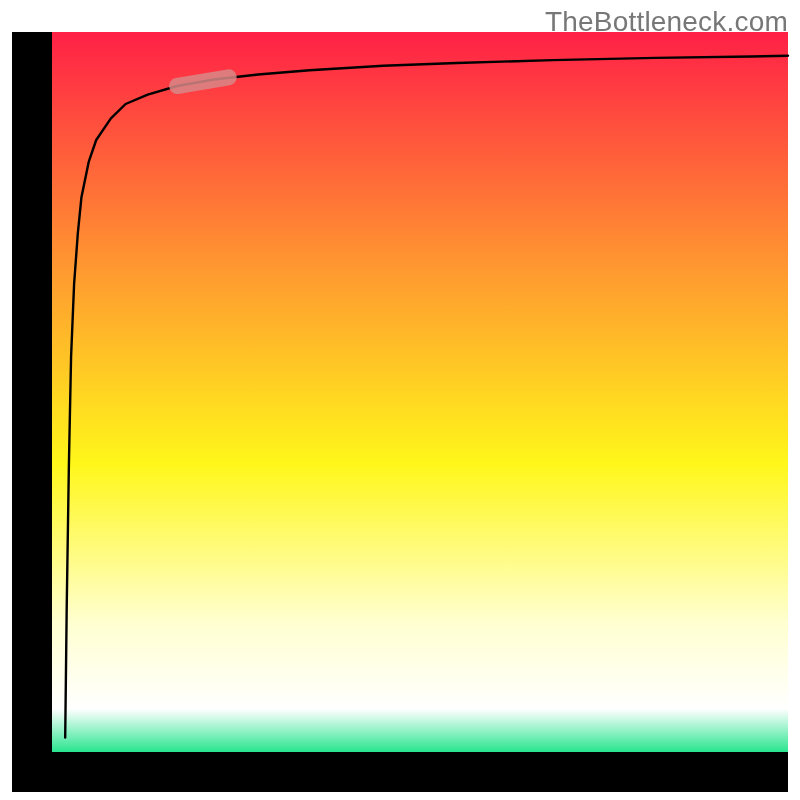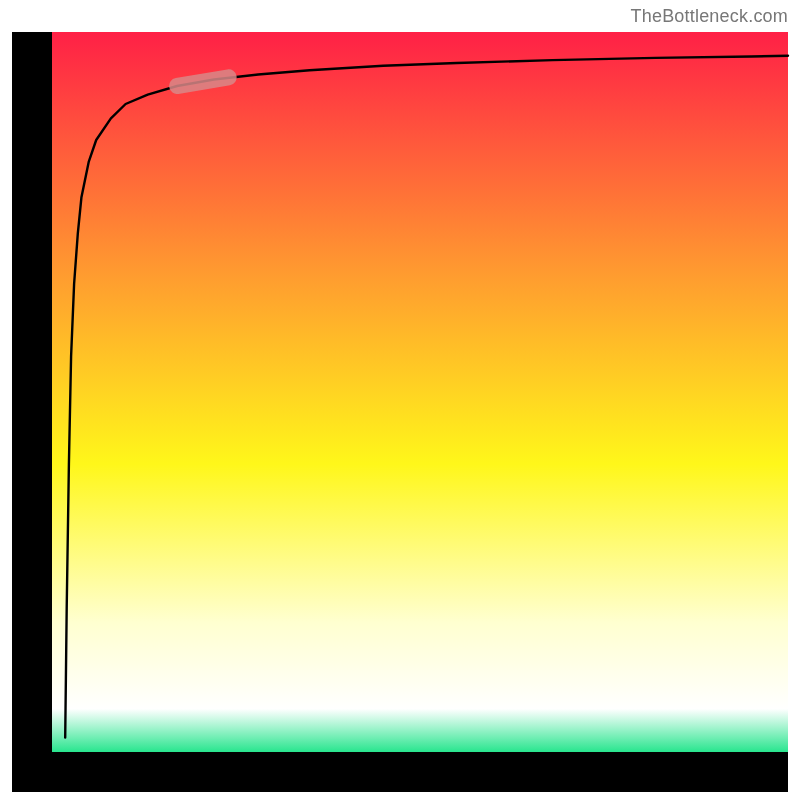--- a/index.html
+++ b/index.html
@@ -3,21 +3,21 @@
 <meta charset="utf-8">
 <style>
   * { margin: 0; padding: 0; box-sizing: border-box; }
   html, body { width: 800px; height: 800px; overflow: hidden; background: #fff; }
   .wrap { position: relative; width: 800px; height: 800px; }
   .attribution {
     position: absolute;
     top: 6px;
     right: 12px;
     font-family: Arial, Helvetica, sans-serif;
-    font-size: 18px;
+    font-size: 28px;
     color: #777;
     letter-spacing: 0.2px;
   }
   svg { display: block; }
 </style>
 </head>
 <body>
 
 <div class="wrap">
   <div class="attribution">TheBottleneck.com</div>

